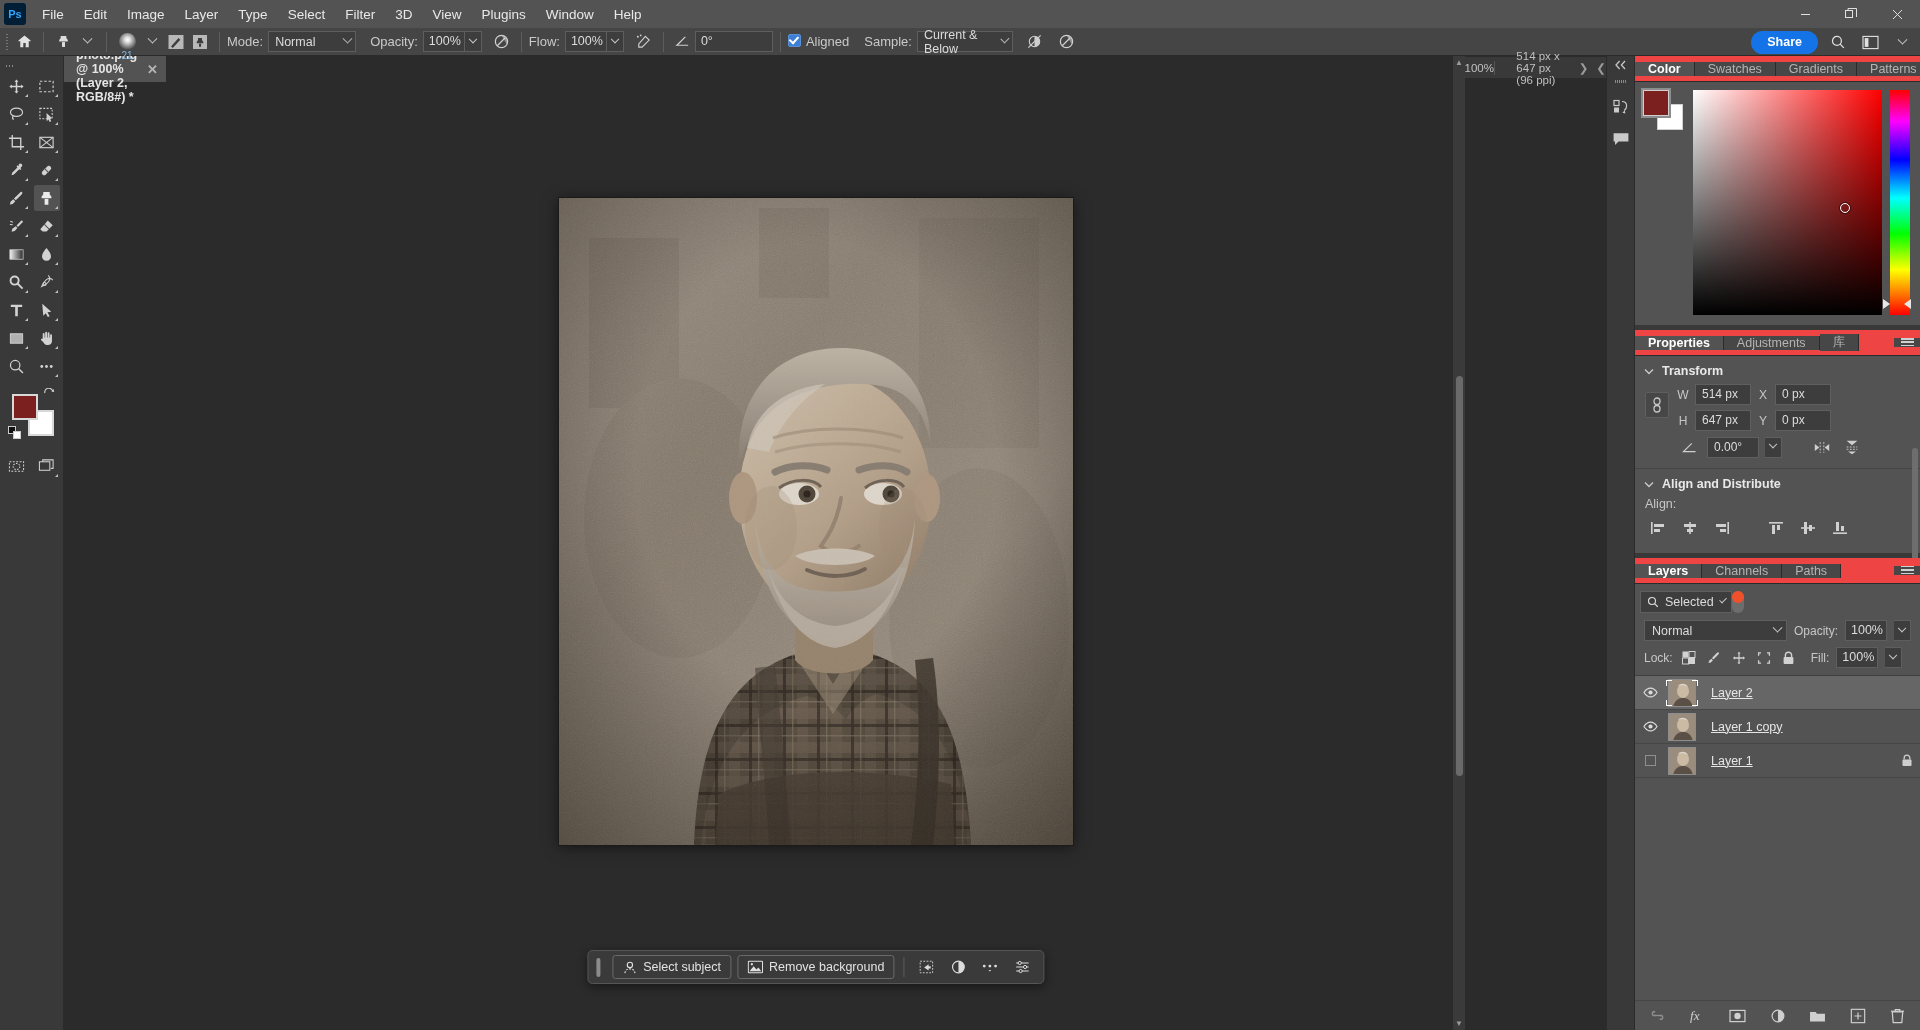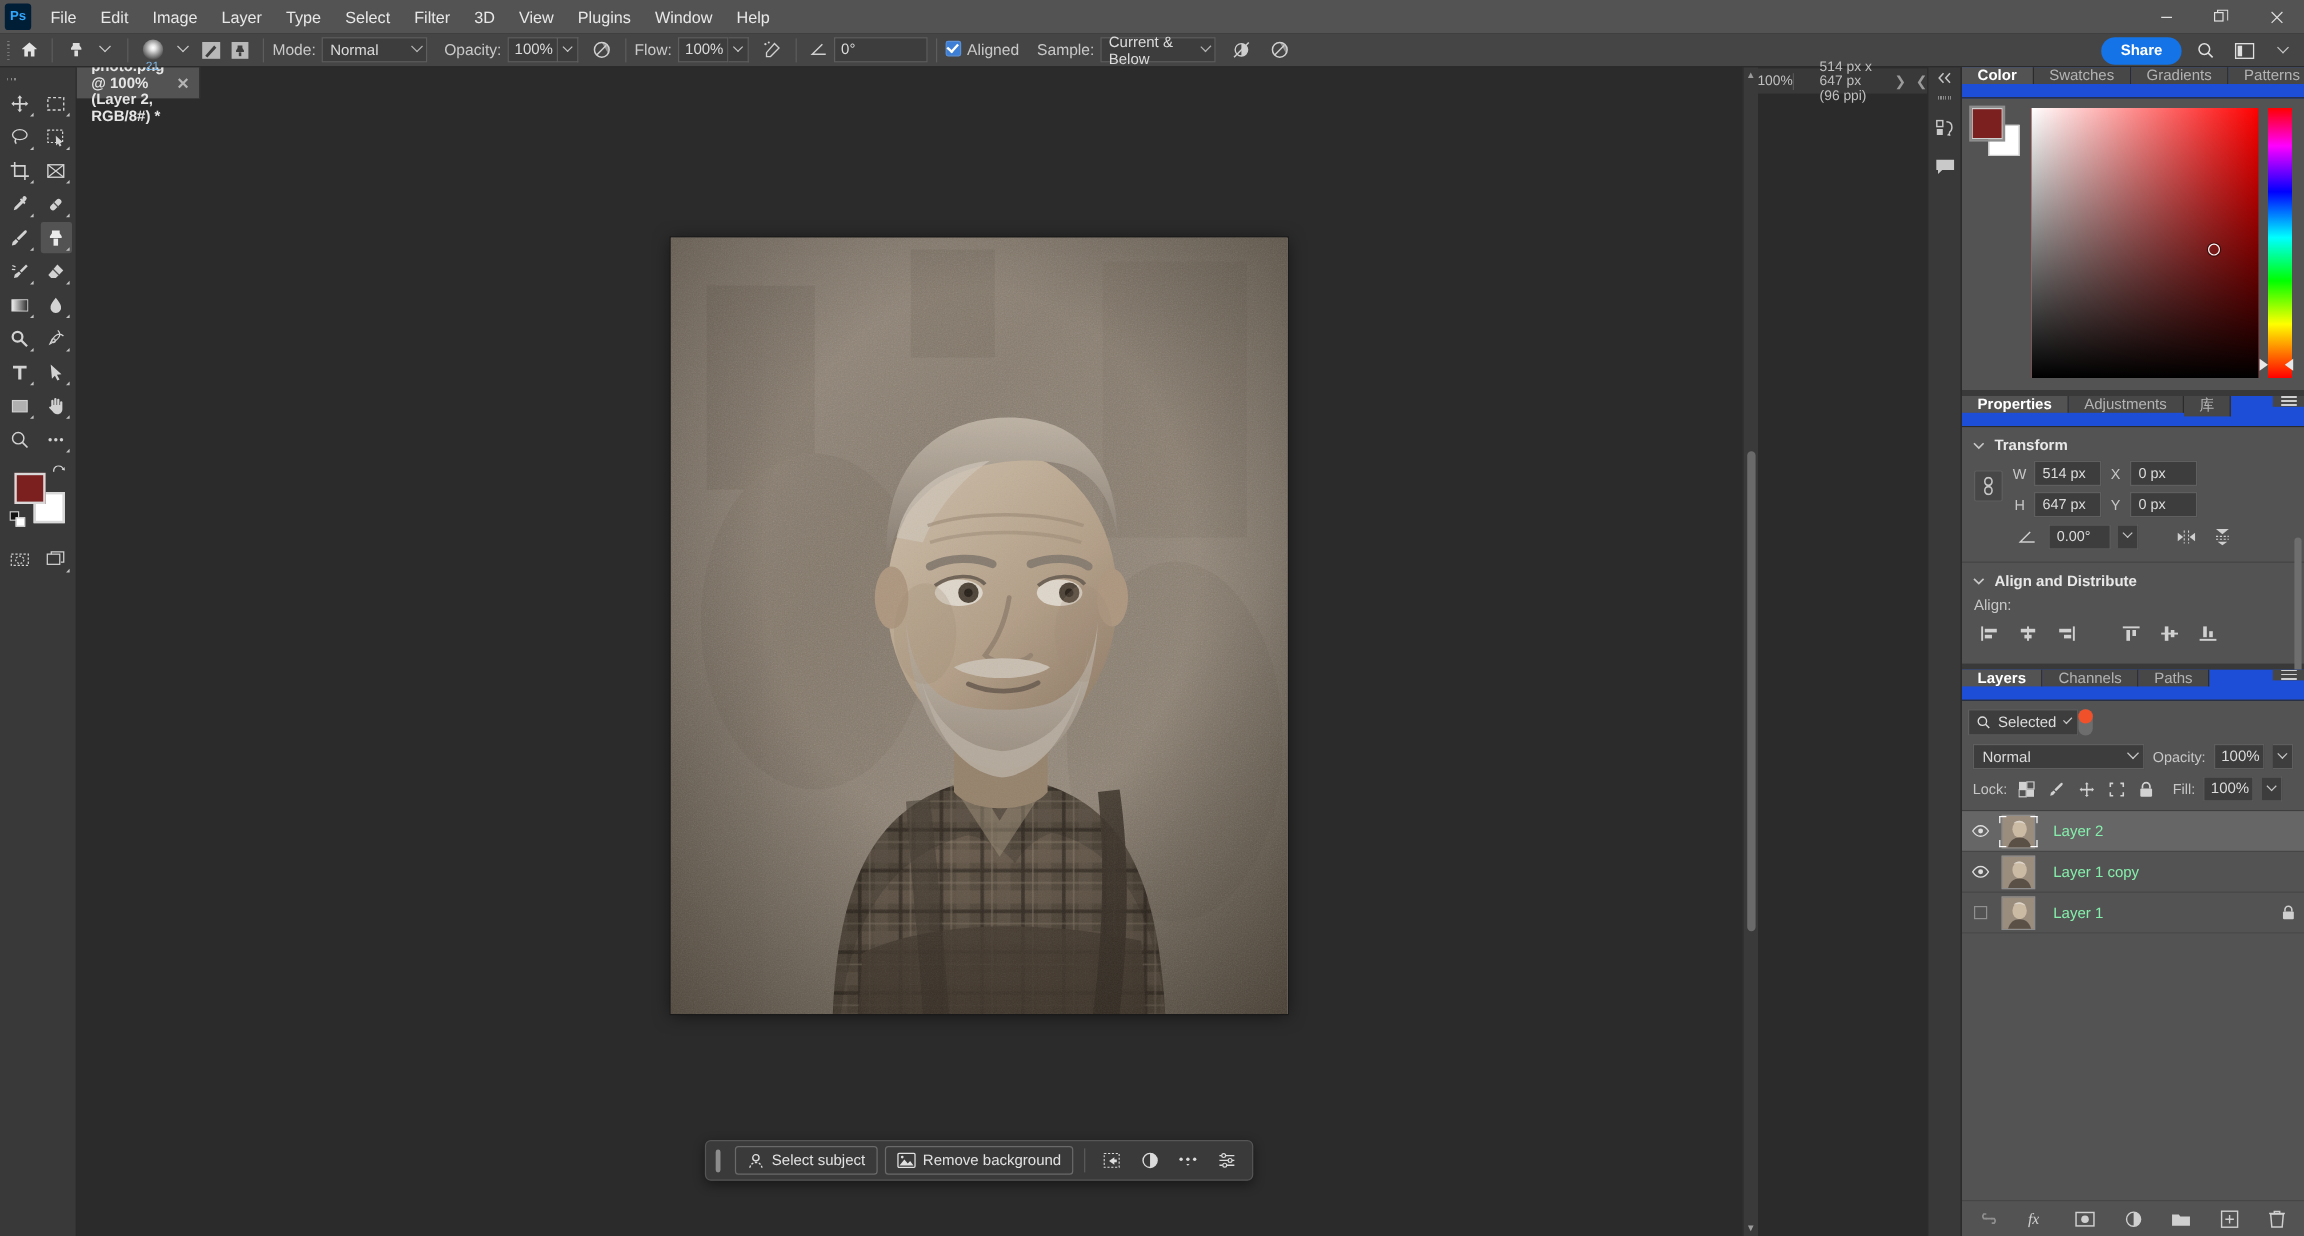--- a/index.html
+++ b/index.html
@@ -164,21 +164,21 @@
   .dock-rail{
     width:28px;background:#393939;flex:0 0 28px;border-left:1px solid #2b2b2b;
     display:flex;flex-direction:column;align-items:center;padding-top:4px;gap:8px;
   }
   .rail-collapse{color:#c5c5c5;font-size:11px;margin-bottom:2px;}
   .rail-grip{width:11px;height:3px;background:repeating-linear-gradient(to right,#8a8a8a 0 1px,transparent 1px 2px);margin-bottom:4px;}
   .rail-ico{width:24px;height:24px;display:flex;align-items:center;justify-content:center;color:#c9c9c9;}
 
   .panels{width:286px;flex:0 0 286px;background:#393939;display:flex;flex-direction:column;border-left:1px solid #2b2b2b;}
   .panel-tabs{
-    height:26px;background:#1d4ed8;display:flex;align-items:flex-start;position:relative;
+    height:26px;background:#ef4444;display:flex;align-items:center;position:relative;
     border-bottom:1px solid #2b2b2b;
   }
   .ptab{
     padding:0 13px;display:flex;align-items:center;font-size:12.5px;color:#b4b4b4;
     background:#474747;border-right:1px solid #2b2b2b;
   }
   .ptab.active{background:#535353;color:#fff;font-weight:bold;}
   .ptab-fill{flex:1;background:#474747;}
   .pmenu{width:26px;display:flex;align-items:center;justify-content:center;background:#474747;}
   .pmenu i{display:block;width:13px;height:9px;
@@ -256,21 +256,21 @@
   .lr-eye{width:30px;display:flex;align-items:center;justify-content:center;color:#dcdcdc;}
   .lr-eye-off{width:11px;height:11px;border:1px solid #8f8f8f;}
   .lr-thumb{width:28px;height:28px;border:1px solid #8d8d8d;background:#8a7f72;overflow:hidden;position:relative;}
   .lr-thumb-wrap{position:relative;width:34px;display:flex;align-items:center;justify-content:center;}
   .lr-corners{position:absolute;inset:1px;pointer-events:none;}
   .lr-corners b{position:absolute;width:6px;height:6px;border:1.6px solid #fff;}
   .lr-corners b:nth-child(1){left:0;top:0;border-right:none;border-bottom:none;}
   .lr-corners b:nth-child(2){right:0;top:0;border-left:none;border-bottom:none;}
   .lr-corners b:nth-child(3){left:0;bottom:0;border-right:none;border-top:none;}
   .lr-corners b:nth-child(4){right:0;bottom:0;border-left:none;border-top:none;}
-  .lr-name{flex:1;padding-left:12px;font-size:12.5px;color:#86efac;}
+  .lr-name{flex:1;padding-left:12px;font-size:12.5px;color:#e5e5e5;text-decoration:underline;}
   .lr-lock{width:26px;display:flex;align-items:center;justify-content:center;color:#cfcfcf;}
   .layers-spacer{flex:1 1 auto;background:#535353;}
   .layers-foot{
     height:30px;background:#535353;display:flex;align-items:center;justify-content:center;
     gap:20px;border-top:1px solid #464646;
   }
   .lf-ico{width:20px;height:20px;display:flex;align-items:center;justify-content:center;color:#d0d0d0;}
   .lf-ico.dim{color:#8f8f8f;}
   .panel-sep{height:5px;background:#393939;}
 

